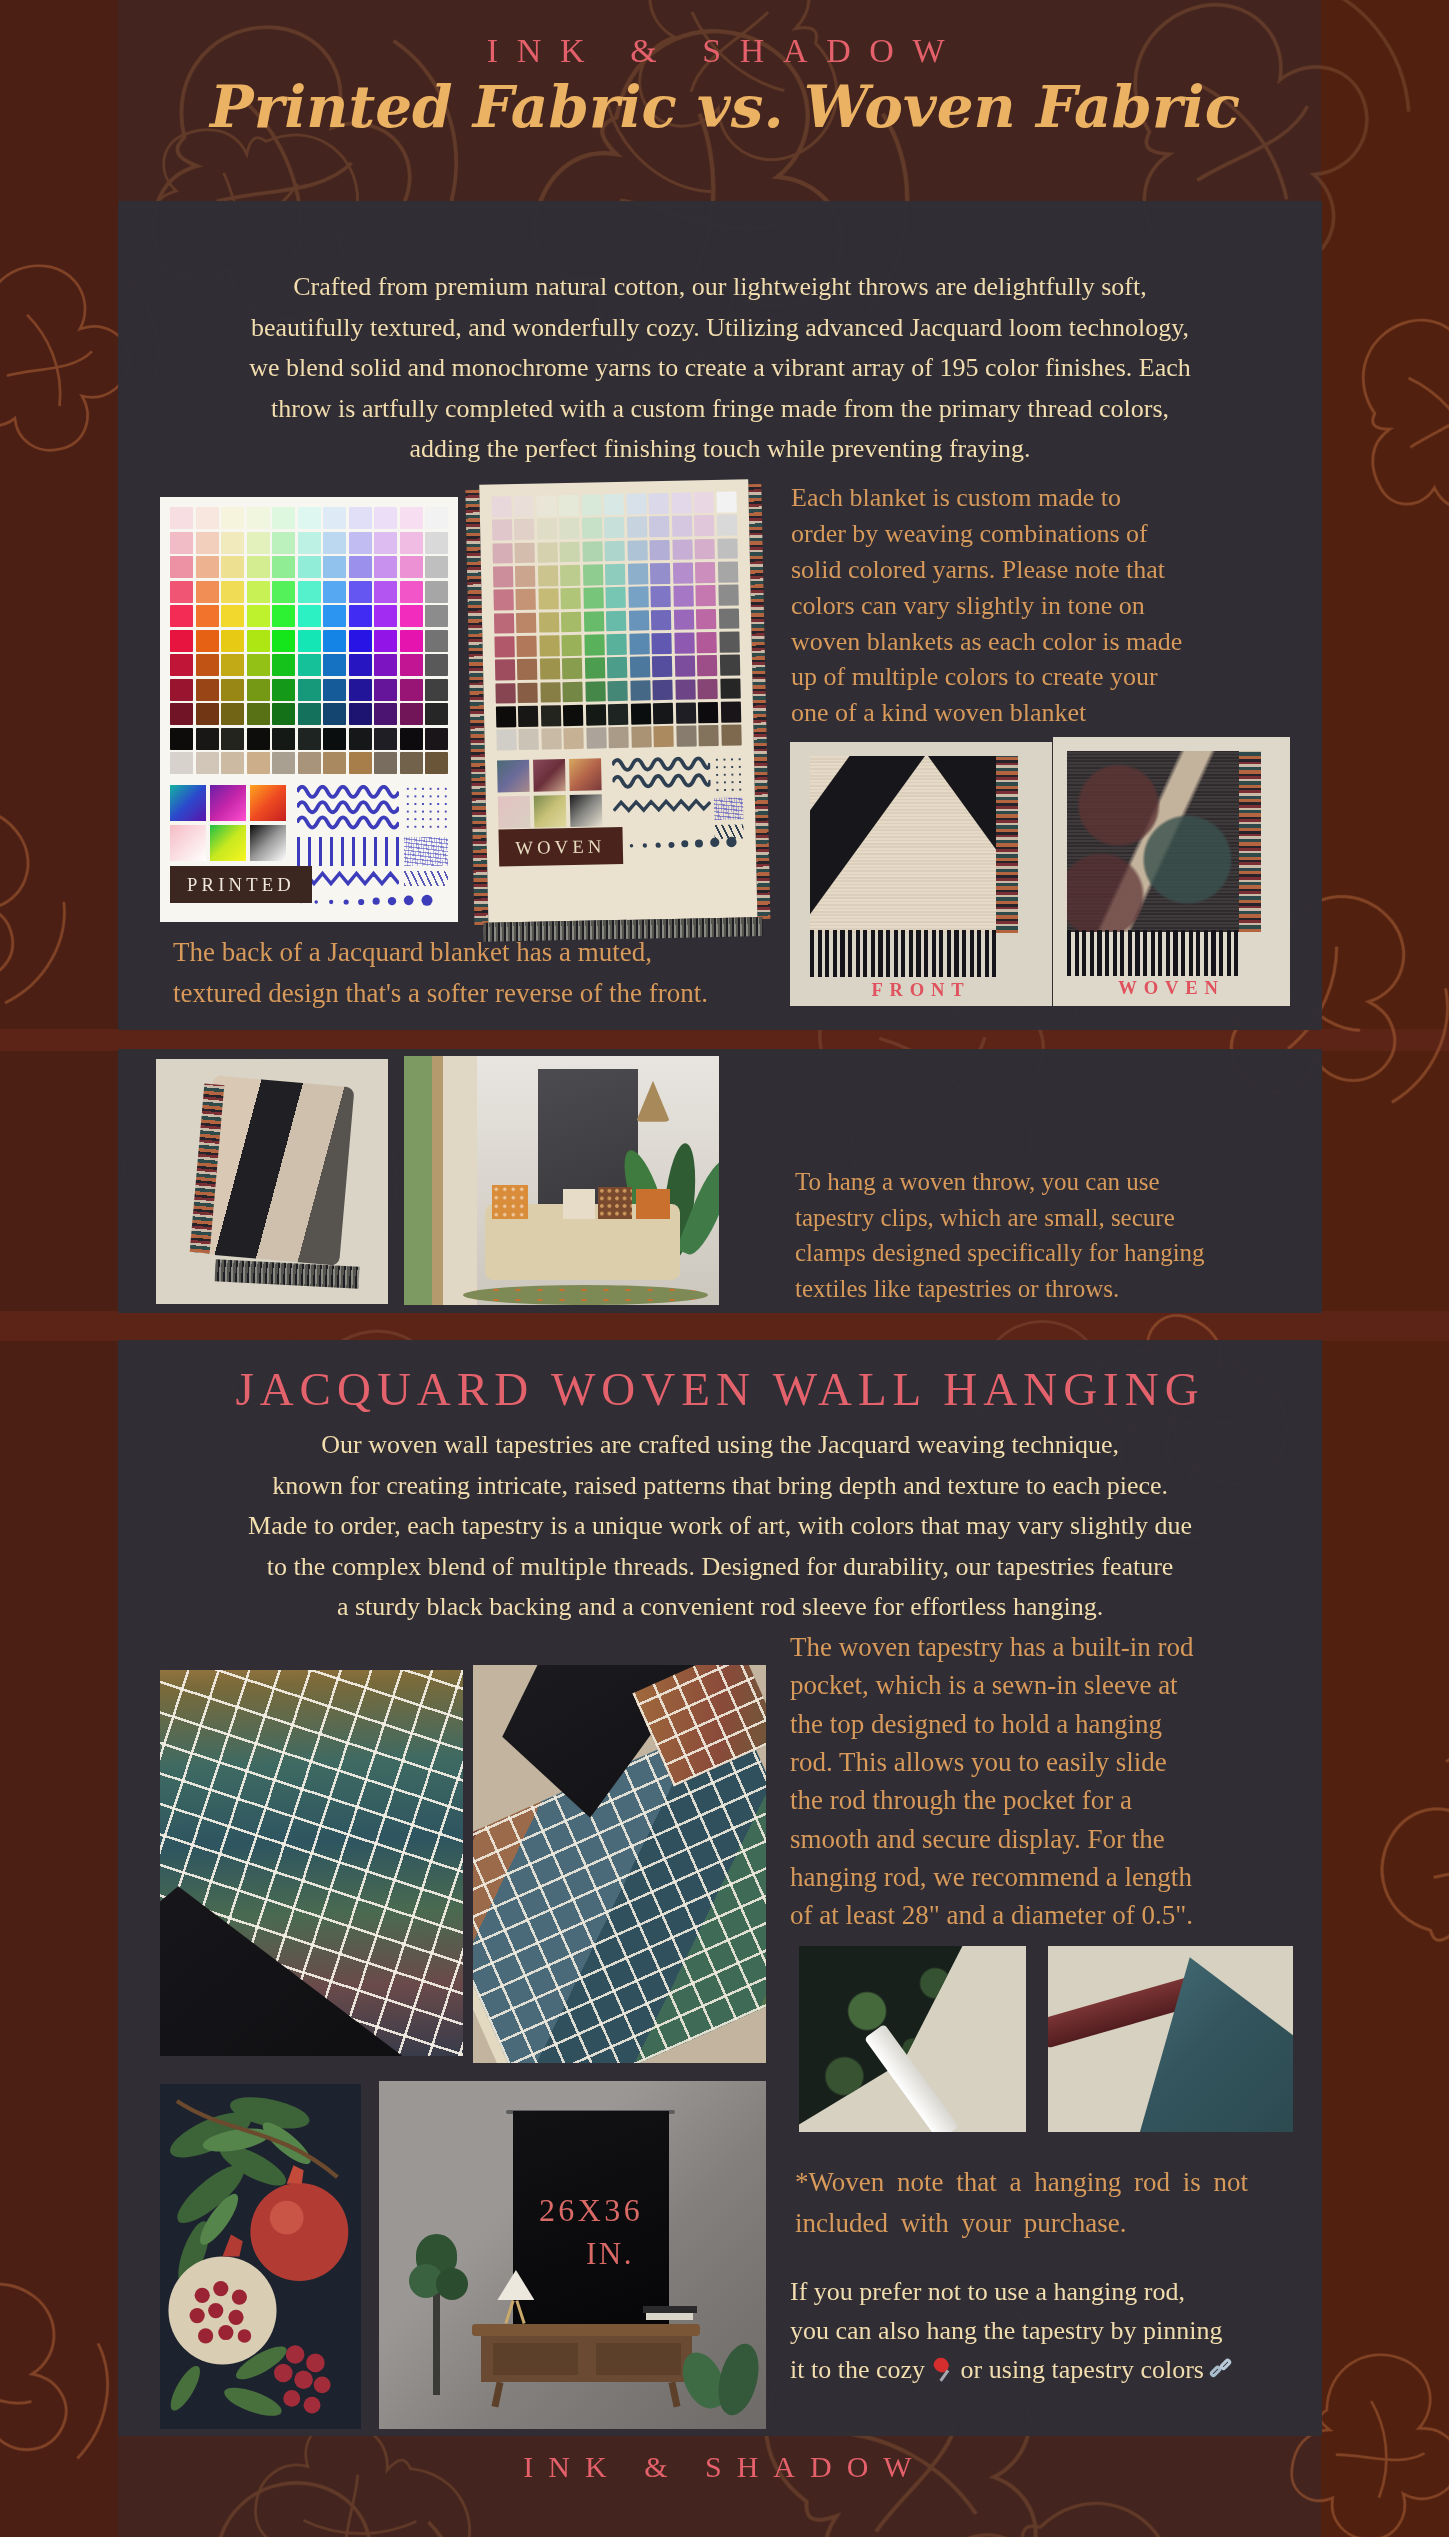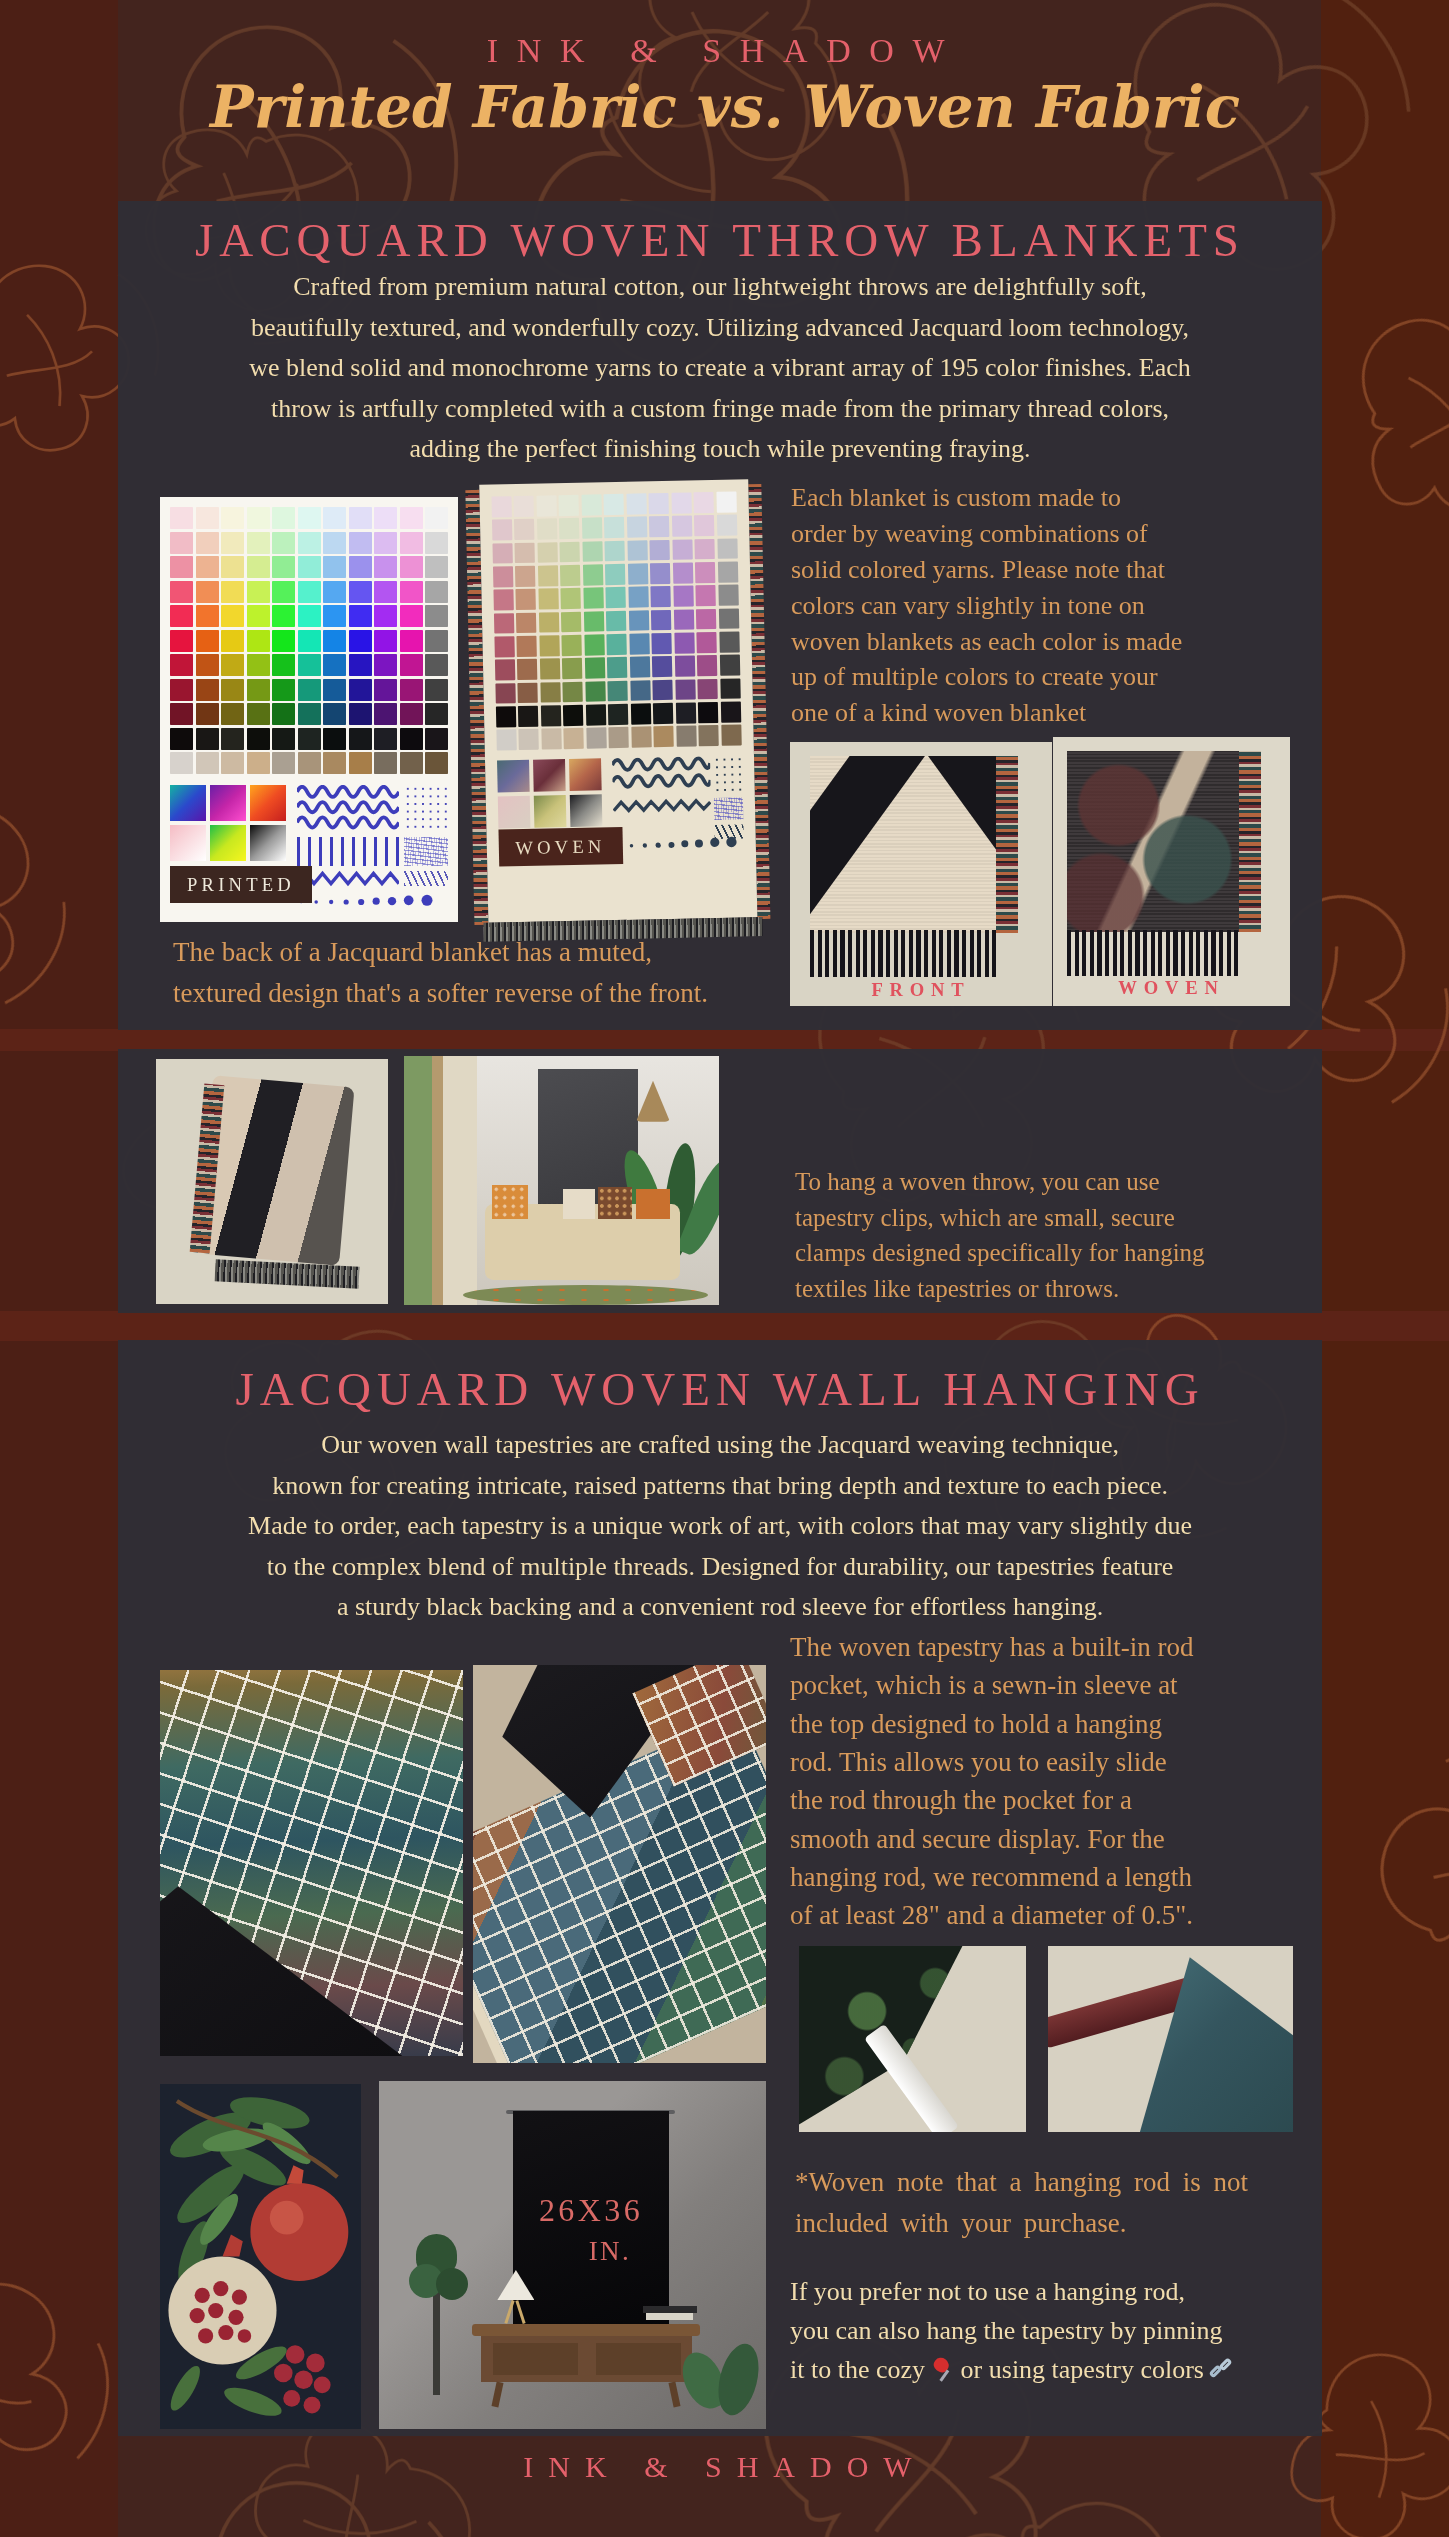--- a/index.html
+++ b/index.html
@@ -122,21 +122,20 @@
       <use href="#fl1" transform="translate(1570,1650) scale(1.3) rotate(120)"></use>
       <use href="#fl1" transform="translate(1580,2250) scale(1.4) rotate(-60)"></use>
       <use href="#fl1" transform="translate(1570,2750) scale(1.2) rotate(15)"></use>
     </g>
   </svg>
 
   <div class="brand" style="top:32px;">INK &amp; SHADOW</div>
   <div id="subtitle" style="top:73px;">Printed Fabric vs. Woven Fabric</div>
 
   <section id="panel1" class="panel">
-    <h1 class="h-sec" style="top:12px;font-size:47px;margin:0;">JACQUARD WOVEN THROW BLANKETS</h1>
     <p class="abs pre cream center" style="top:66px;left:25px;width:1154px;font-size:26px;line-height:1.56;margin:0;">Crafted from premium natural cotton, our lightweight throws are delightfully soft,
 beautifully textured, and wonderfully cozy. Utilizing advanced Jacquard loom technology,
 we blend solid and monochrome yarns to create a vibrant array of 195 color finishes. Each
 throw is artfully completed with a custom fringe made from the primary thread colors,
 adding the perfect finishing touch while preventing fraying.</p>
 
     <div class="photo" style="left:42px;top:296px;width:298px;height:425px;background:#f8f6f0;padding:10px;">
       <div class="sgrid" id="pgrid" style="height:267px;">
           <div style="background: rgb(247, 222, 227);"></div>
           <div style="background: rgb(247, 231, 222);"></div>
@@ -640,21 +639,21 @@
           <ellipse cx="30" cy="360" rx="30" ry="10" transform="rotate(-60 30 360)"></ellipse>
         </g>
       </svg>
     </figure>
 
     <figure class="photo" style="left:261px;top:741px;width:387px;height:348px;margin:0;
          background:linear-gradient(135deg,#9a9795 0 35%,#827f7d 60%,#6d6a68);">
       <div class="abs" style="left:127px;top:29px;width:169px;height:4.2px;background:#5e5e60;border-radius:2.5px;"></div>
       <div class="abs" style="left:134px;top:30px;width:156px;height:222px;background:linear-gradient(160deg,#121114,#060608);">
         <div class="abs" style="top:81px;width:100%;text-align:center;color:#d96a66;font-size:32px;letter-spacing:3.4px;">26X36</div>
-        <div class="abs" style="top:125px;width:100%;text-align:center;color:#d96a66;font-size:27px;letter-spacing:2.5px;padding-left:38px;">IN.</div>
+        <div class="abs" style="top:125px;width:100%;text-align:center;color:#d96a66;font-size:31px;letter-spacing:2.5px;padding-left:38px;">IN.</div>
       </div>
       <div class="abs" style="left:93px;bottom:22px;width:228px;height:83px;">
         <div class="abs" style="left:0;top:0;width:100%;height:12px;background:#7a5636;border-radius:3.4px;"></div>
         <div class="abs" style="left:8.5px;top:12px;width:211px;height:46px;background:#6b4a33;">
           <div class="abs" style="left:12px;top:6.8px;width:85px;height:32px;background:#5d4029;"></div>
           <div class="abs" style="left:115px;top:6.8px;width:85px;height:32px;background:#5d4029;"></div>
         </div>
         <div class="abs" style="left:22px;top:58px;width:6.8px;height:25px;background:#5d4029;transform:rotate(12deg);"></div>
         <div class="abs" style="right:22px;top:58px;width:6.8px;height:25px;background:#5d4029;transform:rotate(-12deg);"></div>
       </div>

